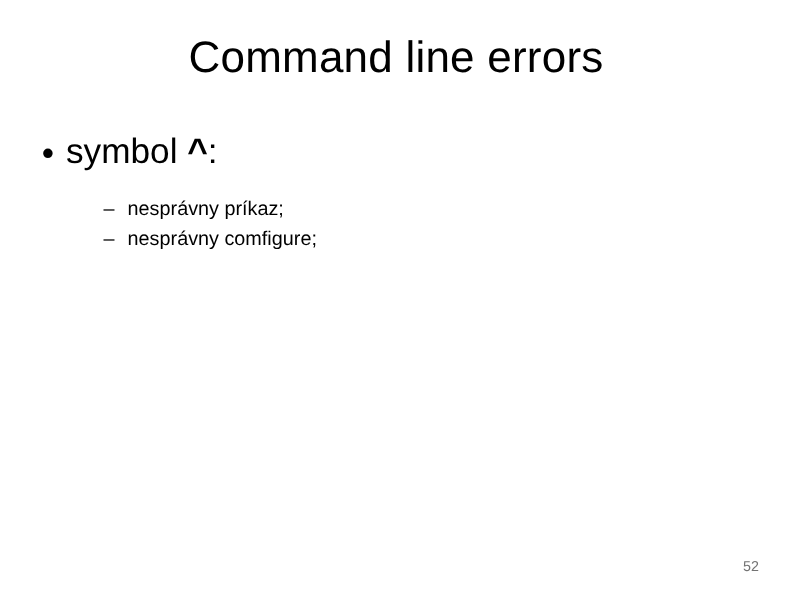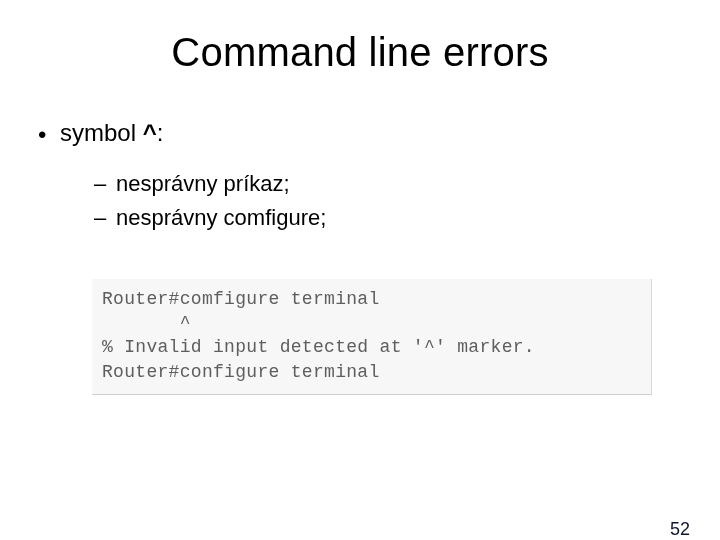--- a/index.html
+++ b/index.html
@@ -18,35 +18,35 @@
   }
   .title {
     text-align: center;
     font-size: 40px;
     font-weight: 400;
     margin-top: 12px;
     margin-bottom: 44px;
     letter-spacing: 0.2px;
   }
   .top-bullet {
-    font-size: 24px;
+    font-size: 32px;
     margin-left: 8px;
     margin-bottom: 18px;
   }
   .top-bullet .dot {
     display: inline-block;
     width: 22px;
     vertical-align: middle;
   }
   .top-bullet .caret {
     font-weight: 700;
   }
   .sub-list {
     margin-left: 64px;
-    font-size: 22px;
+    font-size: 18px;
     line-height: 1.55;
   }
   .sub-list .row {
     white-space: nowrap;
   }
   .sub-list .dash {
     display: inline-block;
     width: 22px;
   }
   .terminal-wrap {
@@ -62,23 +62,23 @@
     font-family: "Courier New", Courier, monospace;
     font-size: 18px;
     color: #5e5e5e;
     line-height: 1.35;
     letter-spacing: 0.3px;
     white-space: pre;
   }
   .page-num {
     position: absolute;
     right: 30px;
-    bottom: 0;
-    font-size: 18px;
-    color: #0f172a;
+    bottom: 18px;
+    font-size: 13px;
+    color: #737373;
   }
 </style>
 </head>
 <body>
 
 <div class="slide">
 
   <h1 class="title">Command line errors</h1>
 
   <div class="top-bullet">
@@ -87,22 +87,16 @@
 
   <div class="sub-list">
     <div class="row">
       <span class="dash">–</span><span>nesprávny príkaz;</span>
     </div>
     <div class="row">
       <span class="dash">–</span><span>nesprávny comfigure;</span>
     </div>
   </div>
 
-  <div class="terminal-wrap">
-    <div class="terminal"><span>Router#comfigure terminal</span>
-<span>       ^</span>
-<span>% Invalid input detected at '^' marker.</span>
-<span>Router#configure terminal</span></div>
-  </div>
 
   <div class="page-num">52</div>
 
 </div>
 
 </body></html>

